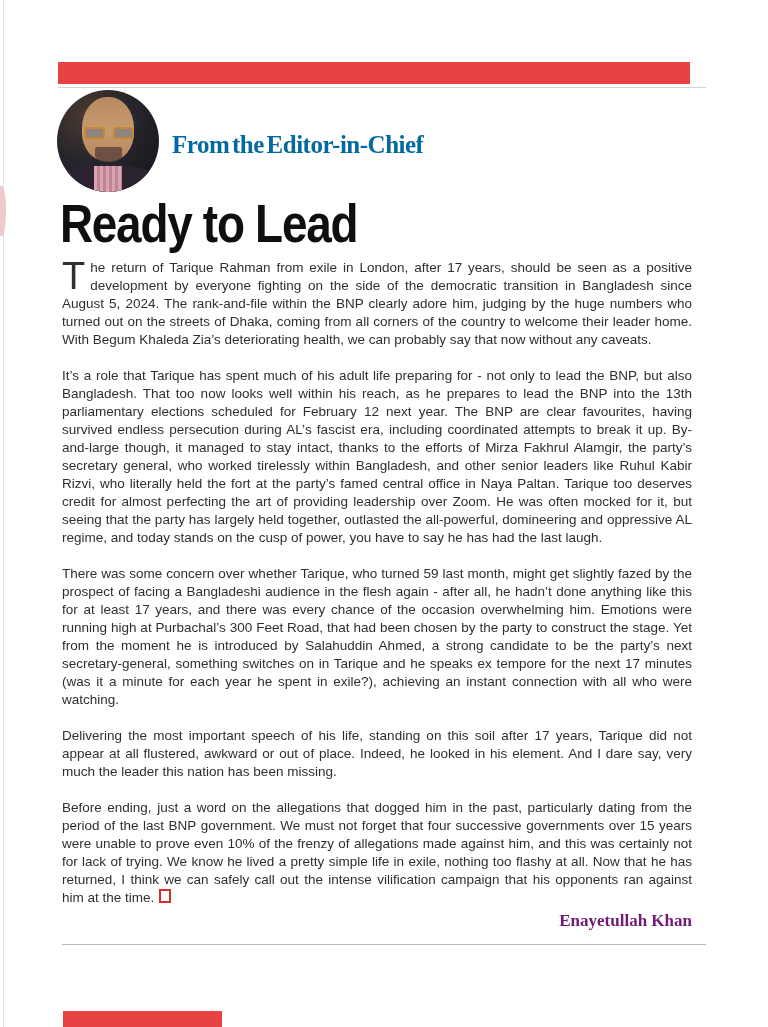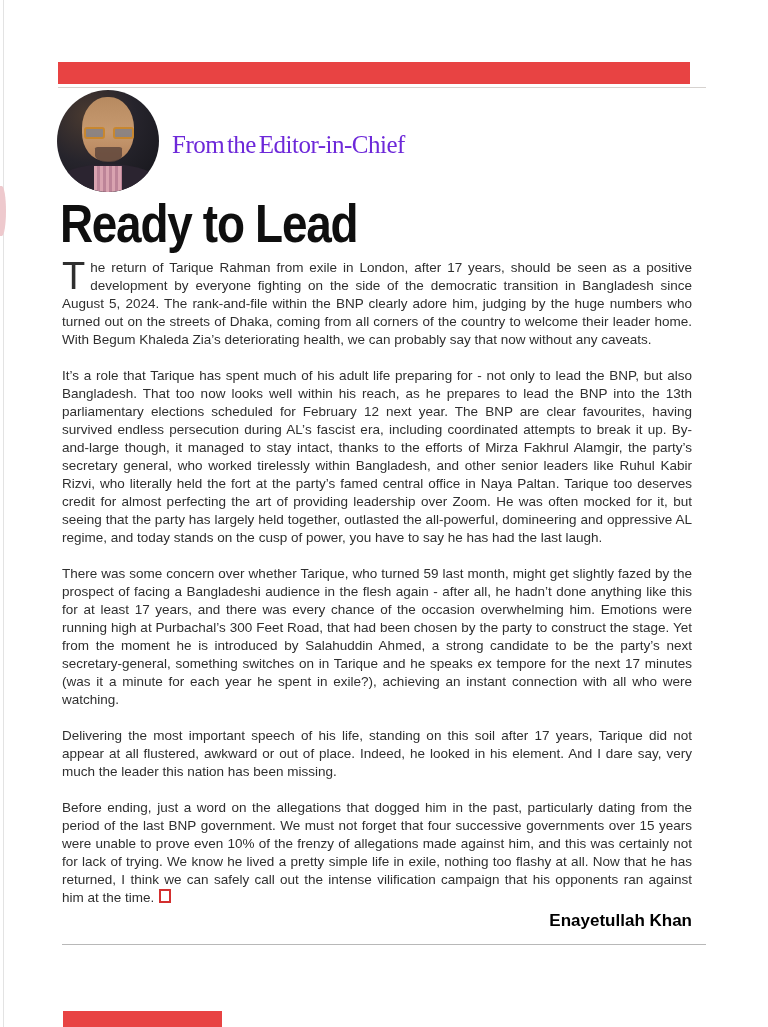--- a/index.html
+++ b/index.html
@@ -56,22 +56,22 @@
   .p-jacket {
     position:absolute; left:0px; bottom:-10px; width:102px; height:38px;
     background:#2b2430; border-radius:50% 50% 0 0;
   }
   .p-shirt {
     position:absolute; left:37px; bottom:0px; width:28px; height:26px;
     background:repeating-linear-gradient(90deg,#d9a3b0 0 3px,#bd8498 3px 6px);
   }
   .kicker {
     position:absolute; left:172px; top:131px;
-    font-family:"Liberation Serif", serif; font-weight:normal;
-    font-size:25px; color:#6d28d9;
+    font-family:"Liberation Serif", serif; font-weight:bold;
+    font-size:25px; color:#0369a1;
     letter-spacing:-0.5px; word-spacing:-3px;
     white-space:nowrap;
   }
   .title {
     position:absolute; left:60px; top:192px;
     font-family:"Liberation Sans", sans-serif;
     font-weight:bold; font-size:54px; color:#0f0f0f;
     letter-spacing:-1.5px; white-space:nowrap;
     transform:scaleX(0.85); transform-origin:left top;
   }
@@ -90,22 +90,22 @@
   }
   .end-mark {
     display:inline-block;
     width:8px; height:10px;
     border:2.5px solid #d32f2f;
     margin-left:5px;
     vertical-align:-1px;
   }
   .author {
     position:absolute; right:76px; top:911px;
-    font-family:Liberation Sans, sans-serif; font-weight:bold;
-    font-size:17px; color:#000000;
+    font-family:Liberation Serif, serif; font-weight:bold;
+    font-size:17px; color:#701a75;
   }
   .footer-divider {
     position:absolute; left:62px; top:944px; width:644px; height:1px;
     background:#b8b8b8;
   }
   .bottom-bar {
     position:absolute; left:63px; top:1011px; width:159px; height:16px;
     background:#e84343;
   }
 </style>

